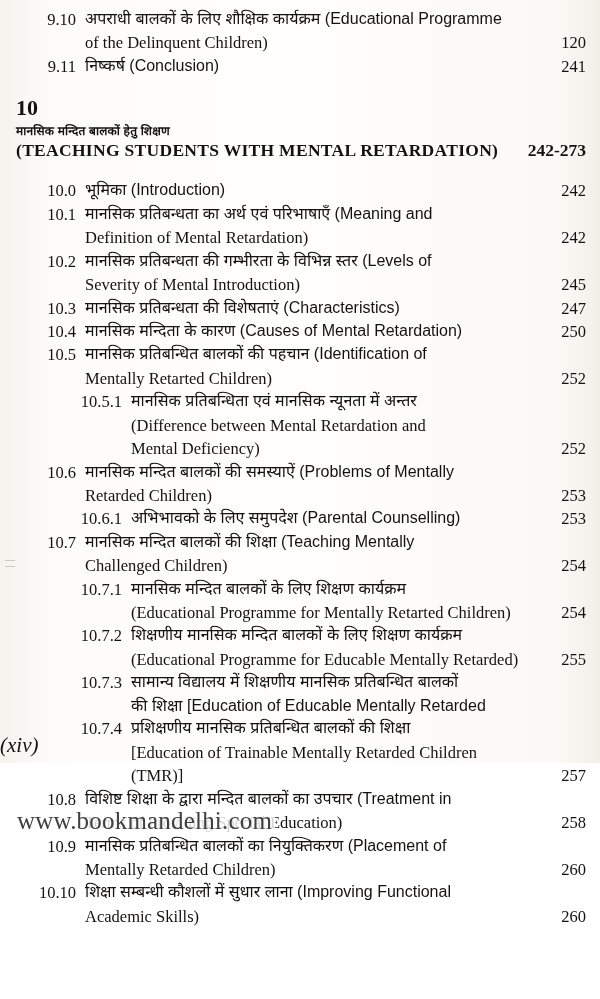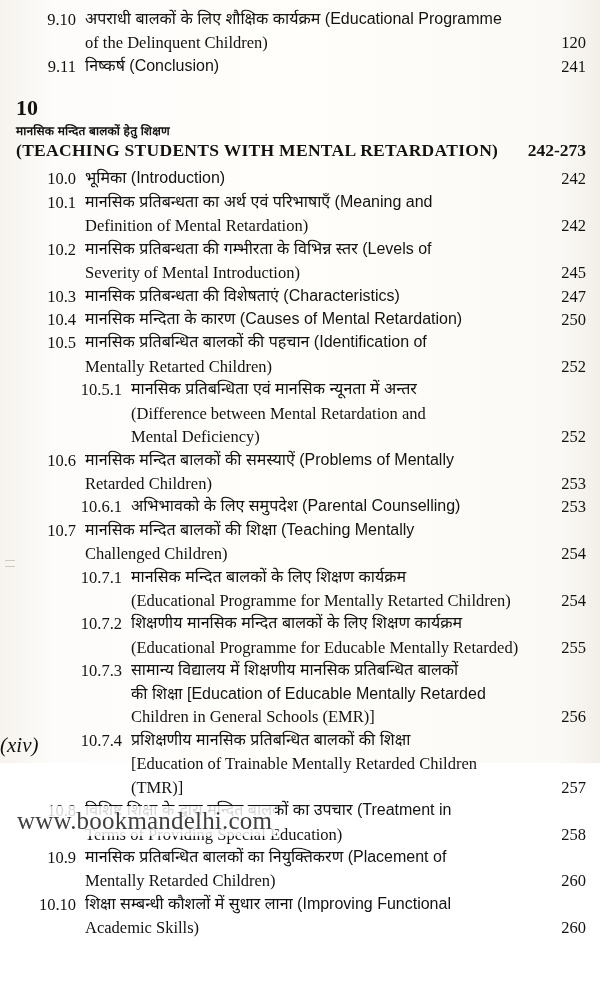--- a/index.html
+++ b/index.html
@@ -76,21 +76,21 @@
   .ind-2 .num { flex-basis: 92px; }
   .ind-2 .sp  { flex-basis: 101px; }
 
   .hi {
     font-family: "Liberation Sans", "DejaVu Sans", sans-serif;
     font-size: 16px;
   }
 
   
   .chapter {
-    margin: 18px 0 6px 0;
+    margin: 18px 0 18px 0;
   }
   .chapter-no {
     font-family: "Liberation Serif", "DejaVu Serif", serif;
     font-weight: bold;
     font-size: 22px;
     line-height: 1.1;
     margin-left: -14px;
     margin-bottom: 2px;
   }
   .chapter-hi {
@@ -305,25 +305,20 @@
         <div class="row ind-2">
           <span class="num">10.7.3</span>
           <span class="txt hi">सामान्य विद्यालय में शिक्षणीय मानसिक प्रतिबन्धित बालकों</span>
           <span class="pg"></span>
         </div>
         <div class="cont ind-2">
           <span class="sp"></span>
           <span class="txt hi">की शिक्षा [Education of Educable Mentally Retarded</span>
           <span class="pg"></span>
         </div>
-        <div class="cont ind-2">
-          <span class="sp"></span>
-          <span class="txt">Children in General Schools (EMR)]</span>
-          <span class="pg">256</span>
-        </div>
         <div class="row ind-2">
           <span class="num">10.7.4</span>
           <span class="txt hi">प्रशिक्षणीय मानसिक प्रतिबन्धित बालकों की शिक्षा</span>
           <span class="pg"></span>
         </div>
         <div class="cont ind-2">
           <span class="sp"></span>
           <span class="txt">[Education of Trainable Mentally Retarded Children</span>
           <span class="pg"></span>
         </div>

